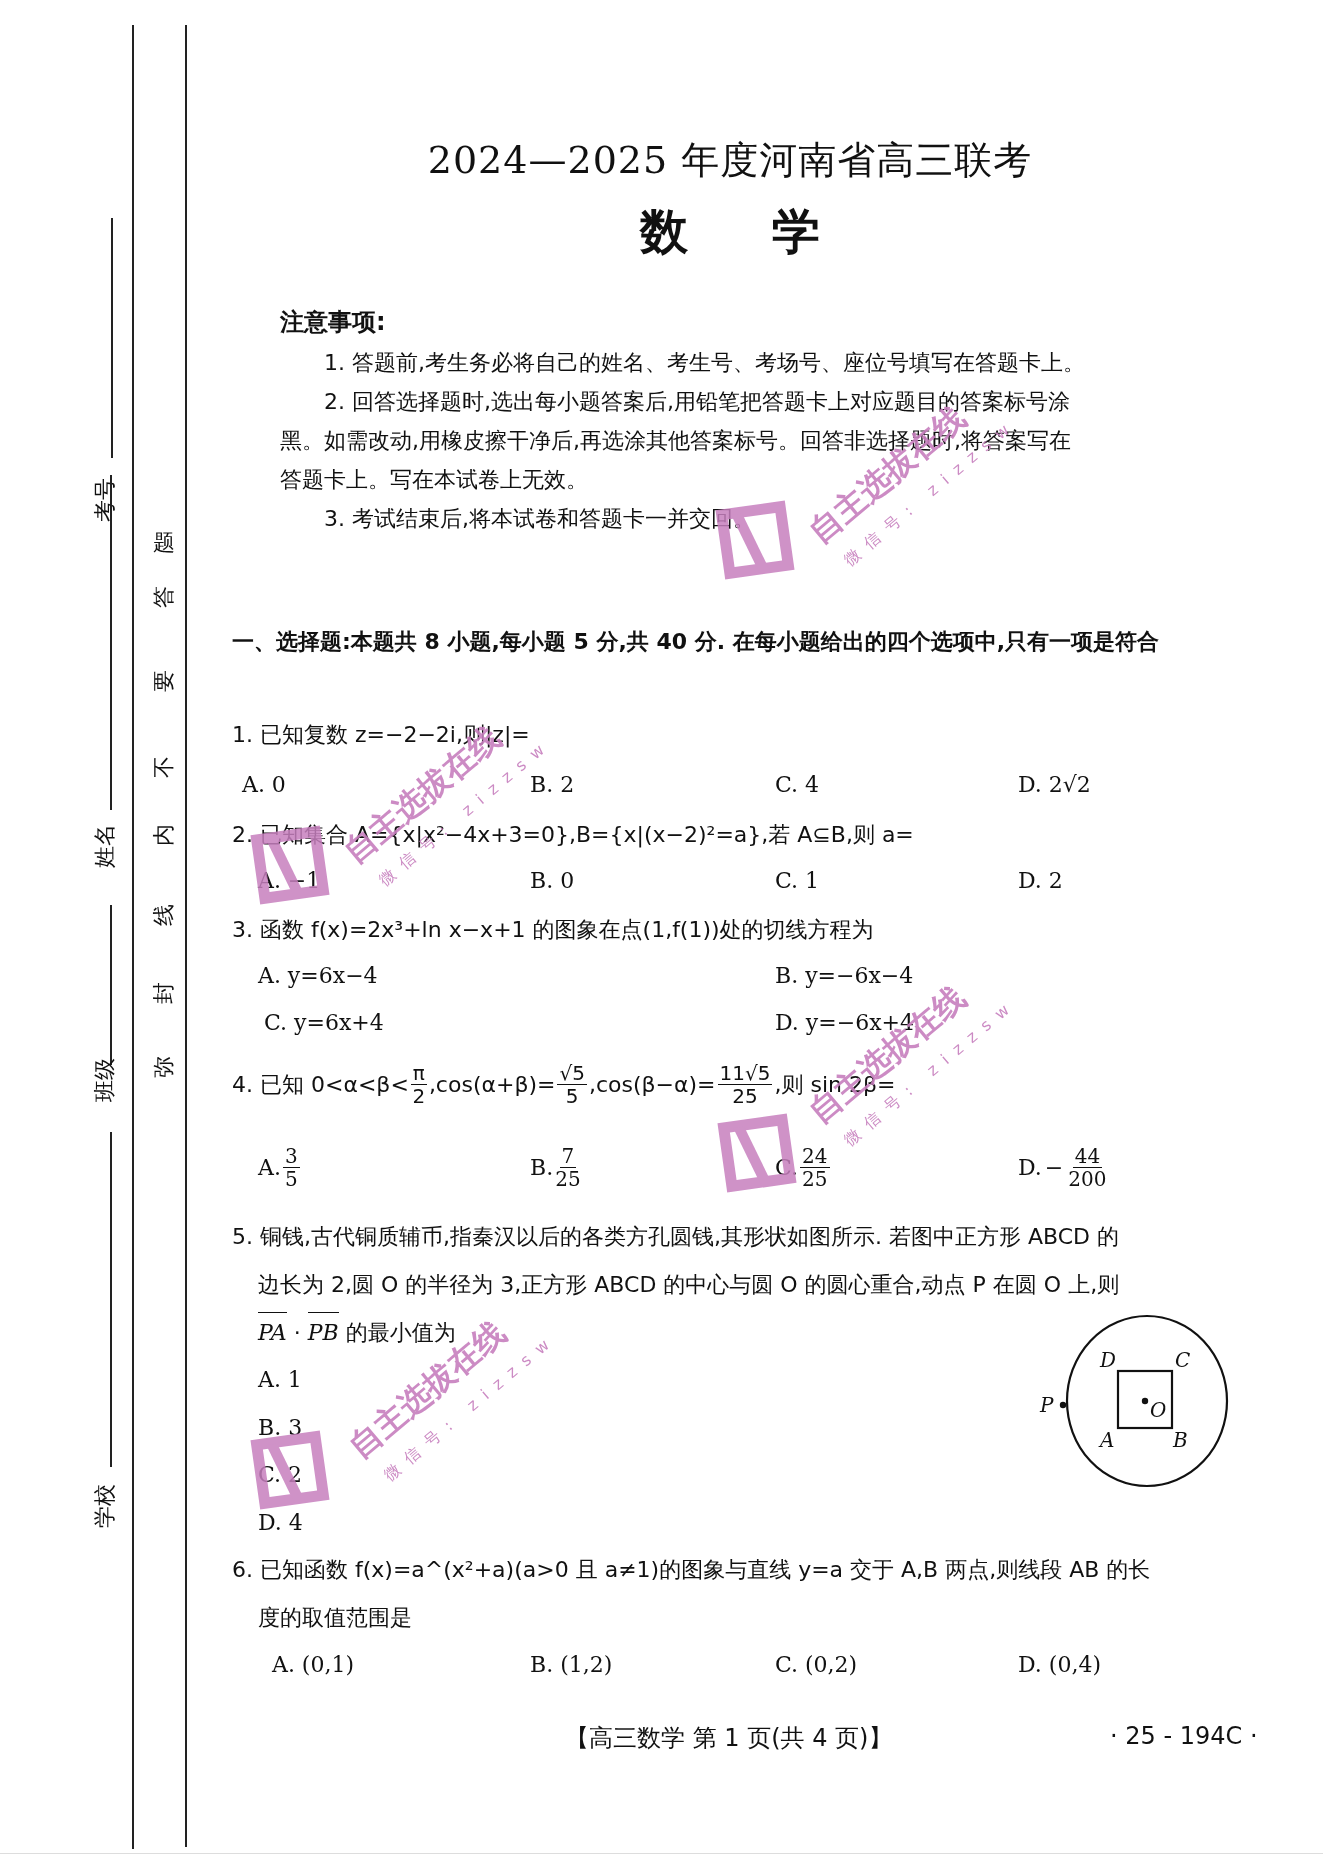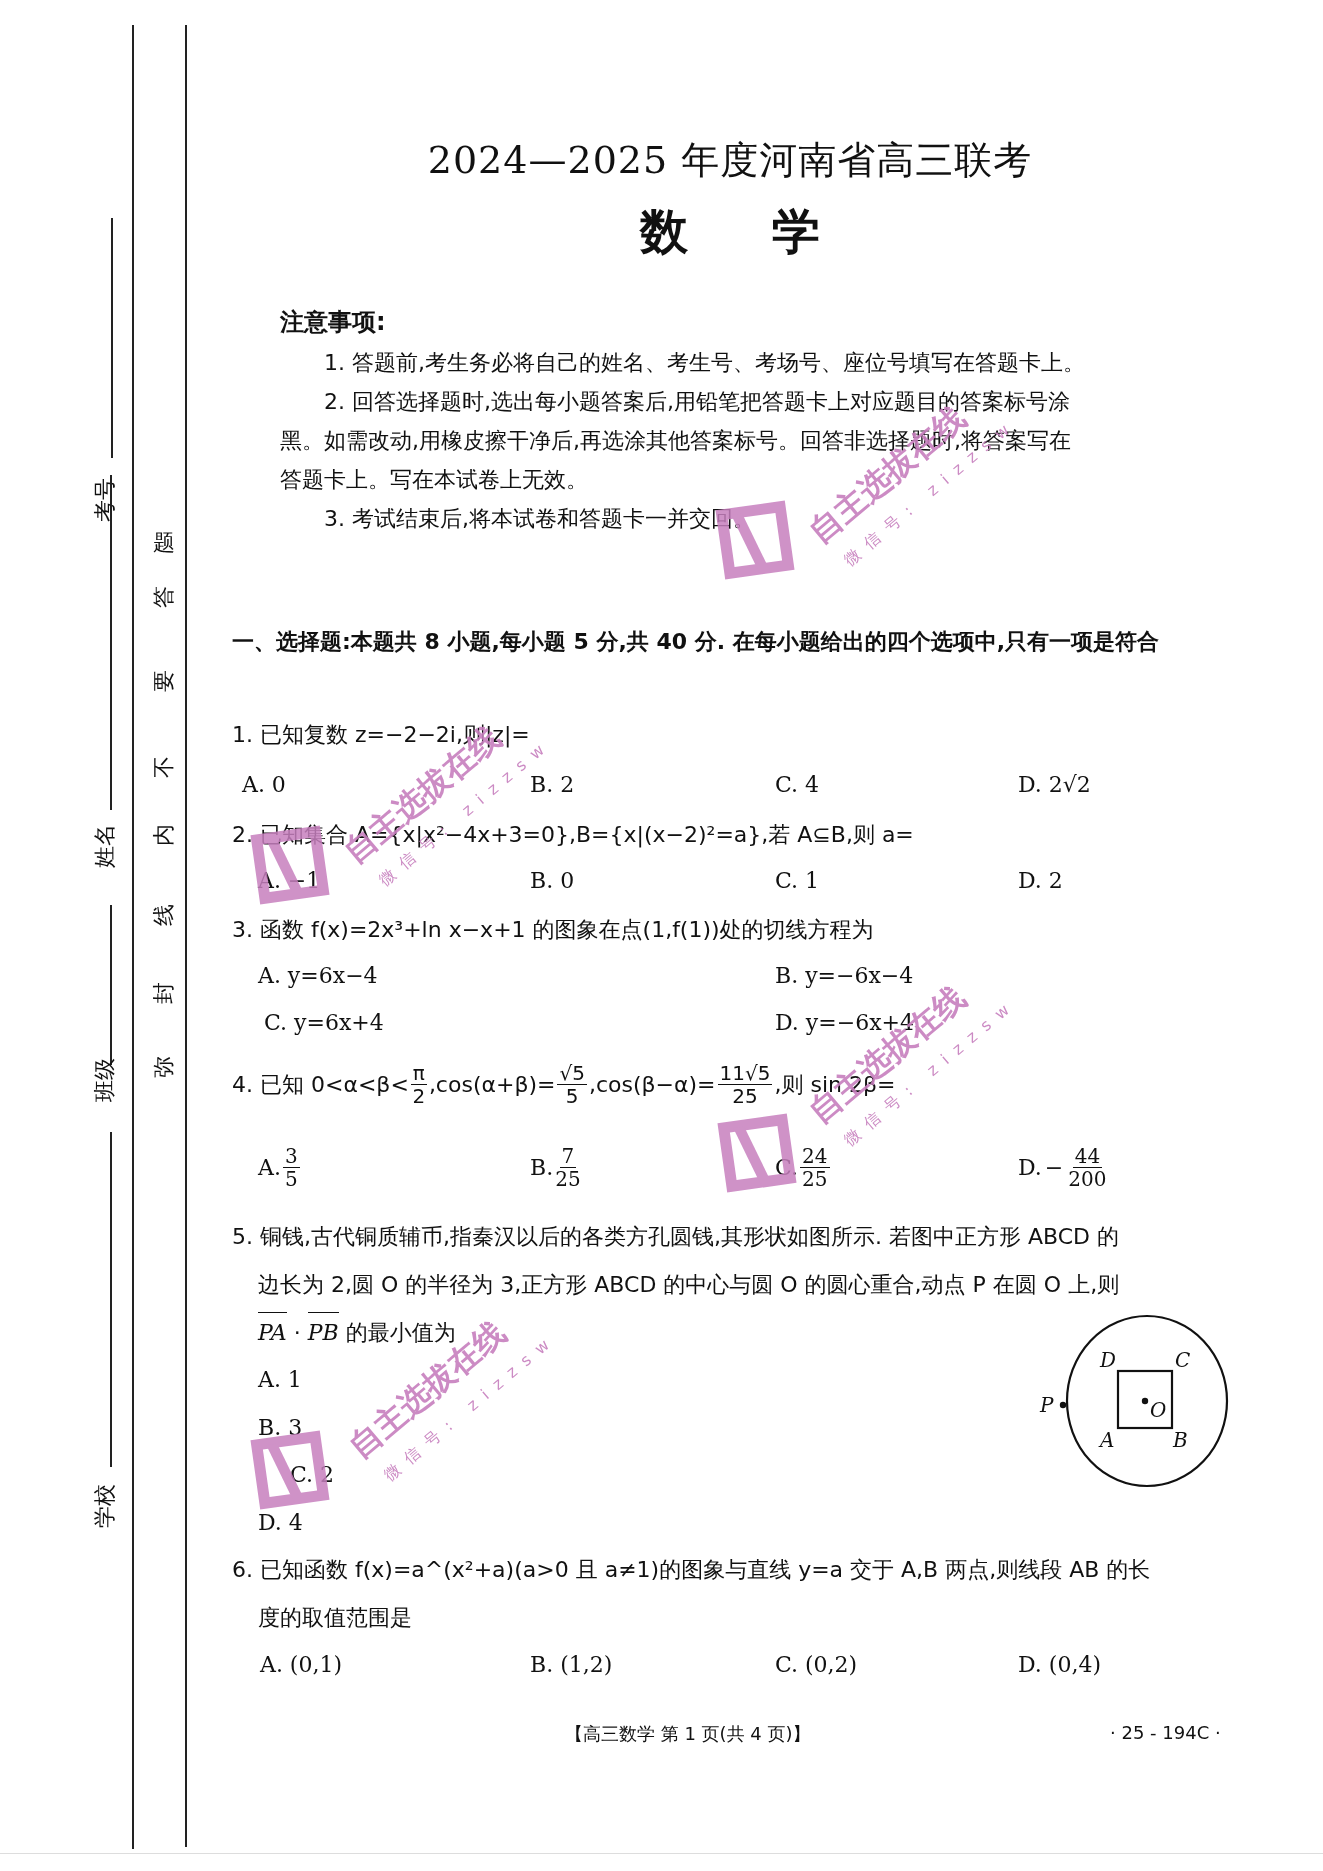--- a/index.html
+++ b/index.html
@@ -24,21 +24,21 @@
   .notice{position:absolute;left:280px;width:900px;font-size:22px;line-height:39px;
           font-family:"DejaVu Sans","Liberation Sans",sans-serif;}
   .notice p{margin:0;text-indent:2em;}
   .notice p.cont{text-indent:0;}
   .sec{position:absolute;left:232px;top:618px;width:1000px;font-size:22px;line-height:48px;font-weight:bold;
        font-family:"DejaVu Sans","Liberation Sans",sans-serif;}
   .q{position:absolute;left:232px;font-size:22px;font-family:"DejaVu Sans","Liberation Sans",sans-serif;white-space:nowrap;}
   .opt{position:absolute;font-size:22px;font-family:"DejaVu Serif","Liberation Serif",serif;white-space:nowrap;}
   .frac{display:inline-flex;flex-direction:column;align-items:center;vertical-align:middle;font-size:20px;line-height:22px;margin:0 2px;}
   .frac .num{border-bottom:1.5px solid #111;padding:0 2px;}
-  .footer{position:absolute;top:1722px;font-size:18px;font-family:"DejaVu Sans","Liberation Sans",sans-serif;}
+  .footer{position:absolute;top:1722px;font-size:24px;font-family:"DejaVu Sans","Liberation Sans",sans-serif;}
   
   .wm{position:absolute;color:#c77fbe;opacity:.9;font-family:"DejaVu Sans","Liberation Sans",sans-serif;pointer-events:none;}
   .wm-logo{position:absolute;width:70px;height:70px;border:11px solid #c77fbe;box-sizing:border-box;transform:rotate(-8deg);opacity:.85;}
   .wm-logo::after{content:"";position:absolute;left:14px;top:-4px;width:11px;height:62px;background:#c77fbe;transform:skewX(18deg);}
   .wm-text{transform:rotate(-40deg);transform-origin:left top;font-size:32px;font-weight:bold;white-space:nowrap;}
   .wm-sub{transform:rotate(-40deg);transform-origin:left top;font-size:16px;letter-spacing:10px;white-space:nowrap;}
 </style>
 </head>
 <body>
 
@@ -158,41 +158,41 @@
 <div class="q" style="top:1222px;">5. 铜钱,古代铜质辅币,指秦汉以后的各类方孔圆钱,其形状如图所示. 若图中正方形 ABCD 的</div>
 <div class="q" style="top:1270px;left:258px;">边长为 2,圆 O 的半径为 3,正方形 ABCD 的中心与圆 O 的圆心重合,动点 P 在圆 O 上,则</div>
 <div class="q" style="top:1318px;left:258px;">
   <span style="position:relative;font-style:italic;font-family:'DejaVu Serif',serif;"><span style="position:absolute;left:0;right:0;top:-8px;border-top:1.5px solid #111;"></span><span>PA</span></span>
   <span> · </span>
   <span style="position:relative;font-style:italic;font-family:'DejaVu Serif',serif;"><span style="position:absolute;left:0;right:0;top:-8px;border-top:1.5px solid #111;"></span><span>PB</span></span>
   <span> 的最小值为</span>
 </div>
 <div class="opt" style="left:258px;top:1367px;">A. 1</div>
 <div class="opt" style="left:258px;top:1415px;">B. 3</div>
-<div class="opt" style="left:258px;top:1462px;margin-left:32px;">C. 2</div>
+<div class="opt" style="left:258px;top:1462px;">C. 2</div>
 <div class="opt" style="left:258px;top:1510px;">D. 4</div>
 
 <div class="abs" style="left:1030px;top:1300px;width:240px;height:220px;">
   <svg width="240" height="220" viewBox="0 0 240 220">
     <ellipse cx="117" cy="101" rx="80" ry="85" fill="none" stroke="#111" stroke-width="2.2"></ellipse>
     <rect x="88" y="71" width="54" height="57" fill="none" stroke="#111" stroke-width="2.2"></rect>
     <circle cx="115" cy="101" r="3.2" fill="#111"></circle>
     <circle cx="33" cy="105" r="3.2" fill="#111"></circle>
   </svg>
   <span class="abs" style="left:70px;top:48px;font-style:italic;font-size:20px;">D</span>
   <span class="abs" style="left:145px;top:48px;font-style:italic;font-size:20px;">C</span>
   <span class="abs" style="left:120px;top:98px;font-style:italic;font-size:20px;">O</span>
   <span class="abs" style="left:10px;top:93px;font-style:italic;font-size:20px;">P</span>
   <span class="abs" style="left:70px;top:128px;font-style:italic;font-size:20px;">A</span>
   <span class="abs" style="left:143px;top:128px;font-style:italic;font-size:20px;">B</span>
 </div>
 
 <div class="q" style="top:1555px;">6. 已知函数 f(x)=a^(x²+a)(a&gt;0 且 a≠1)的图象与直线 y=a 交于 A,B 两点,则线段 AB 的长</div>
 <div class="q" style="top:1603px;left:258px;">度的取值范围是</div>
-<div class="opt" style="left:260px;top:1652px;">A. (0,1)</div>
+<div class="opt" style="left:272px;top:1652px;">A. (0,1)</div>
 <div class="opt" style="left:530px;top:1652px;">B. (1,2)</div>
 <div class="opt" style="left:775px;top:1652px;">C. (0,2)</div>
 <div class="opt" style="left:1018px;top:1652px;">D. (0,4)</div>
 
 <div class="footer" style="left:565px;">【高三数学   第 1 页(共 4 页)】</div>
 <div class="footer" style="left:1110px;">· 25 - 194C ·</div>
 
 <div class="wm-logo" style="left:720px;top:505px;"></div>
 <div class="wm wm-text" style="left:800px;top:520px;">自主选拔在线</div>
 <div class="wm wm-sub" style="left:840px;top:555px;">微信号: zizzsw</div>

